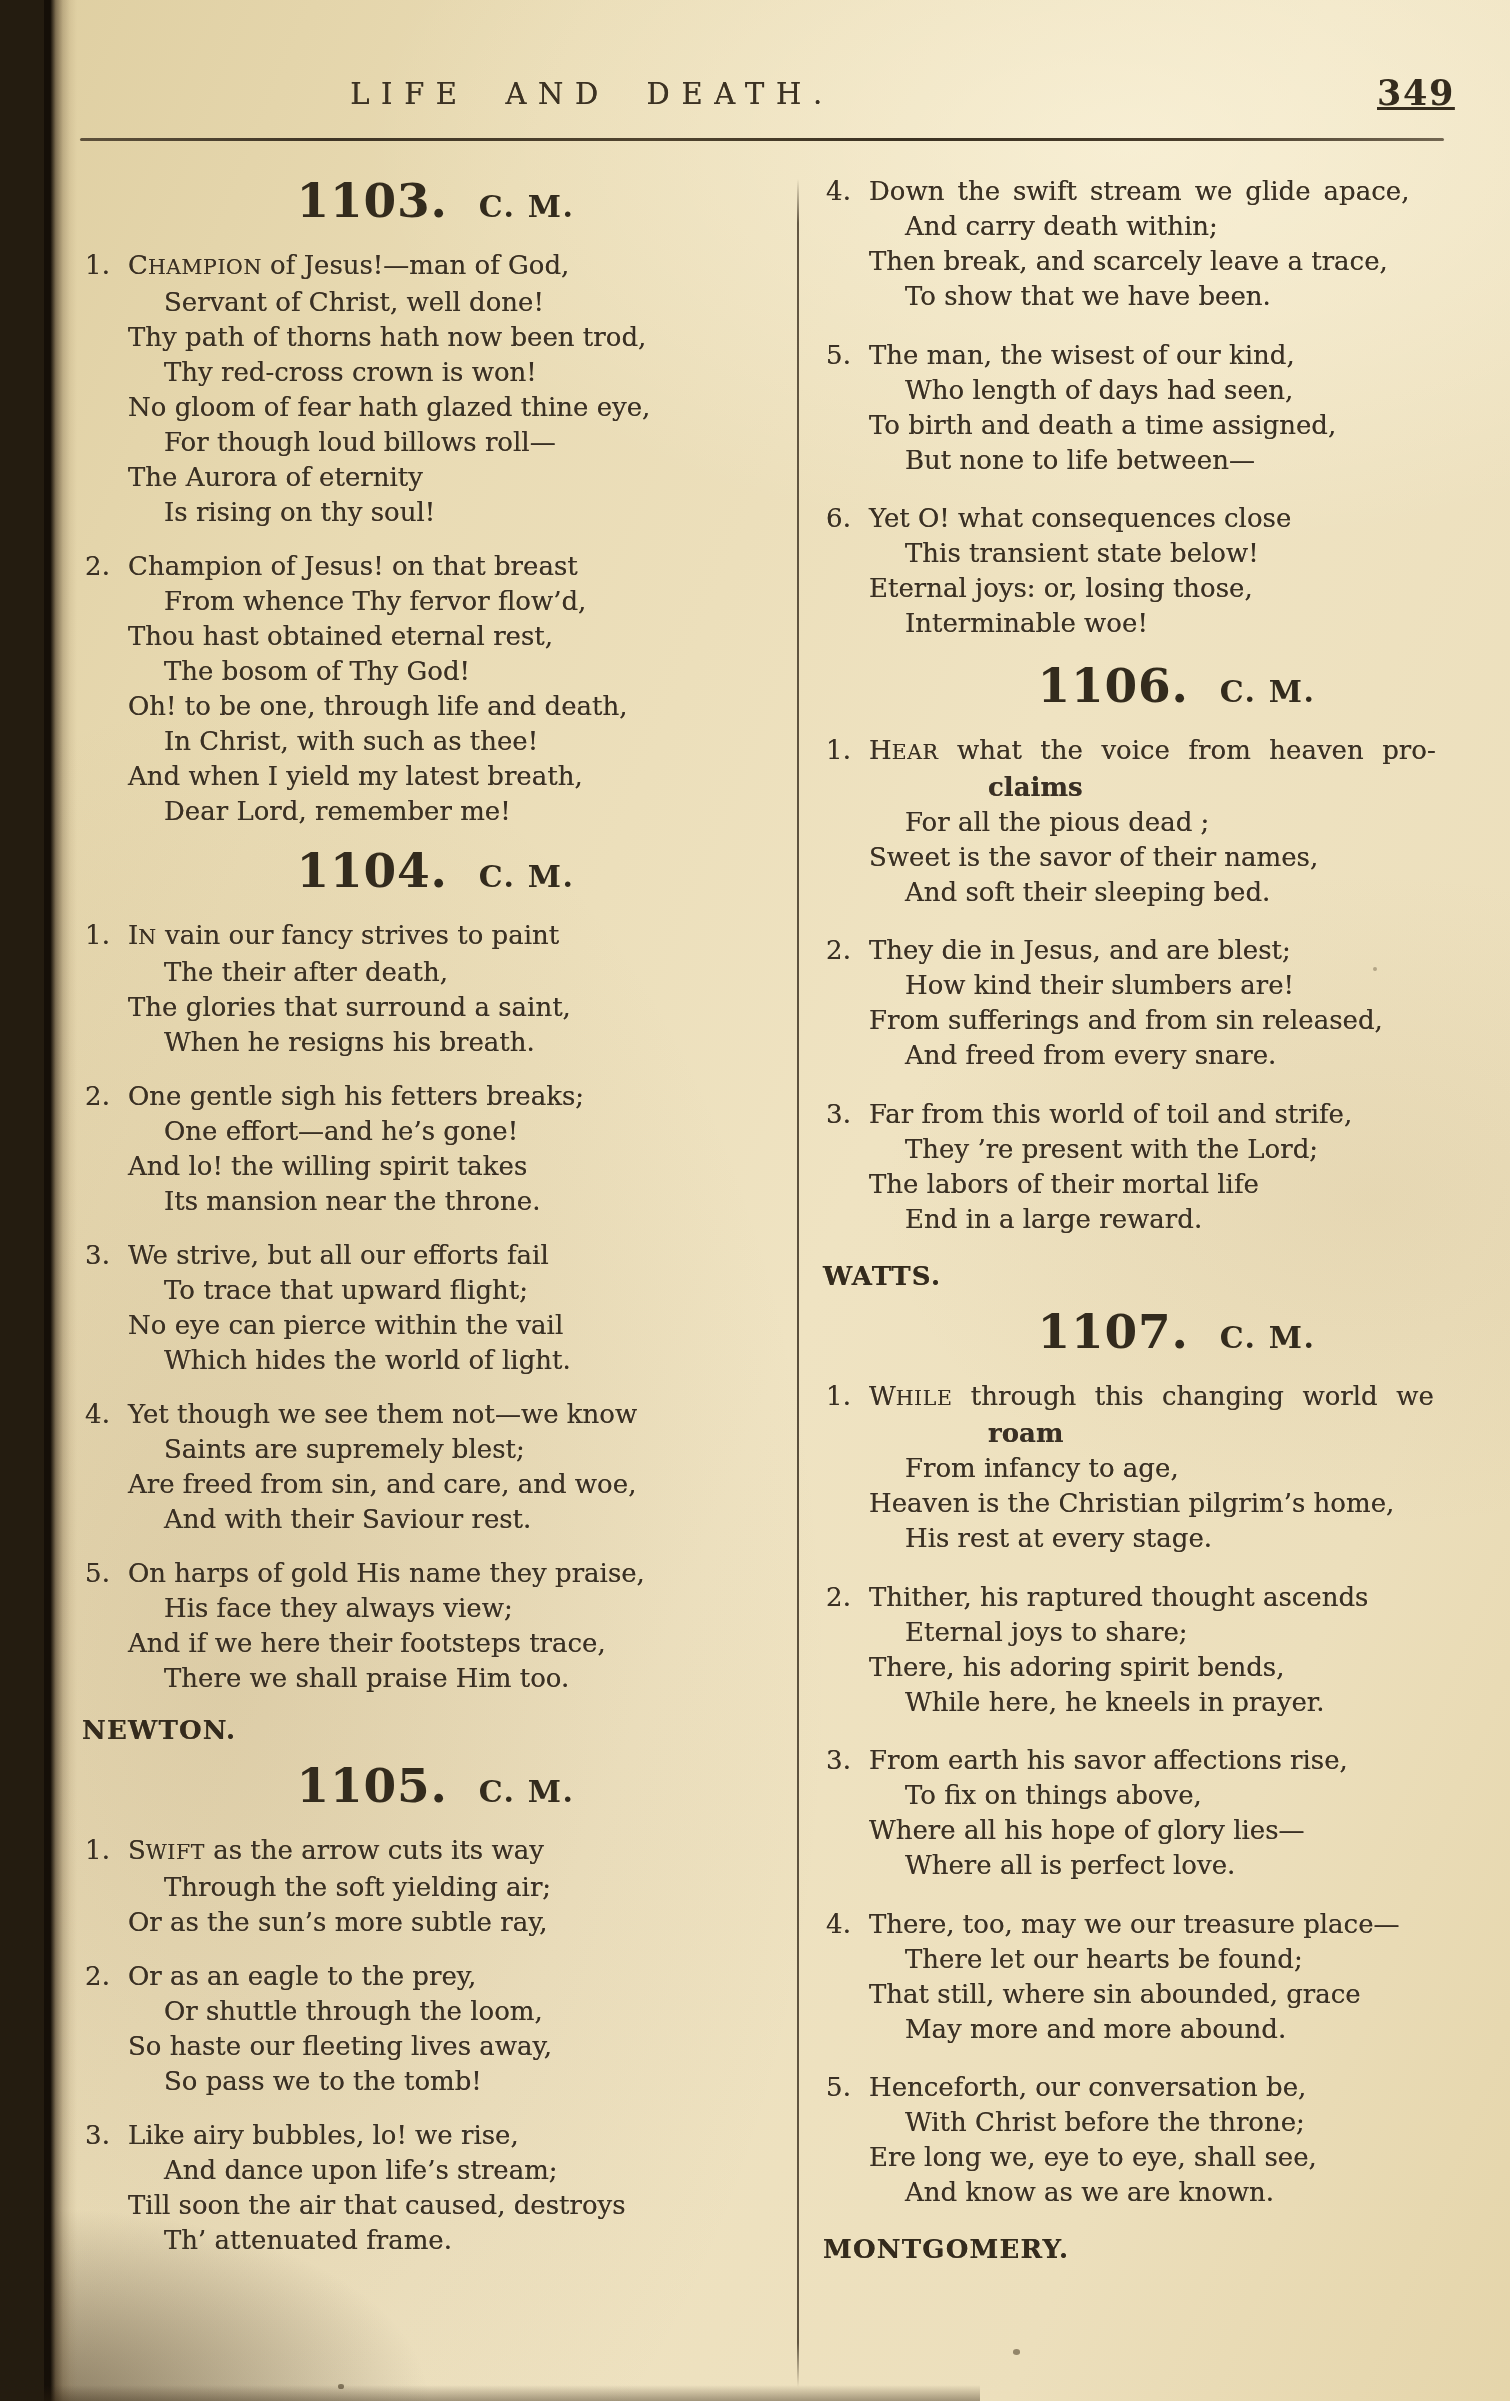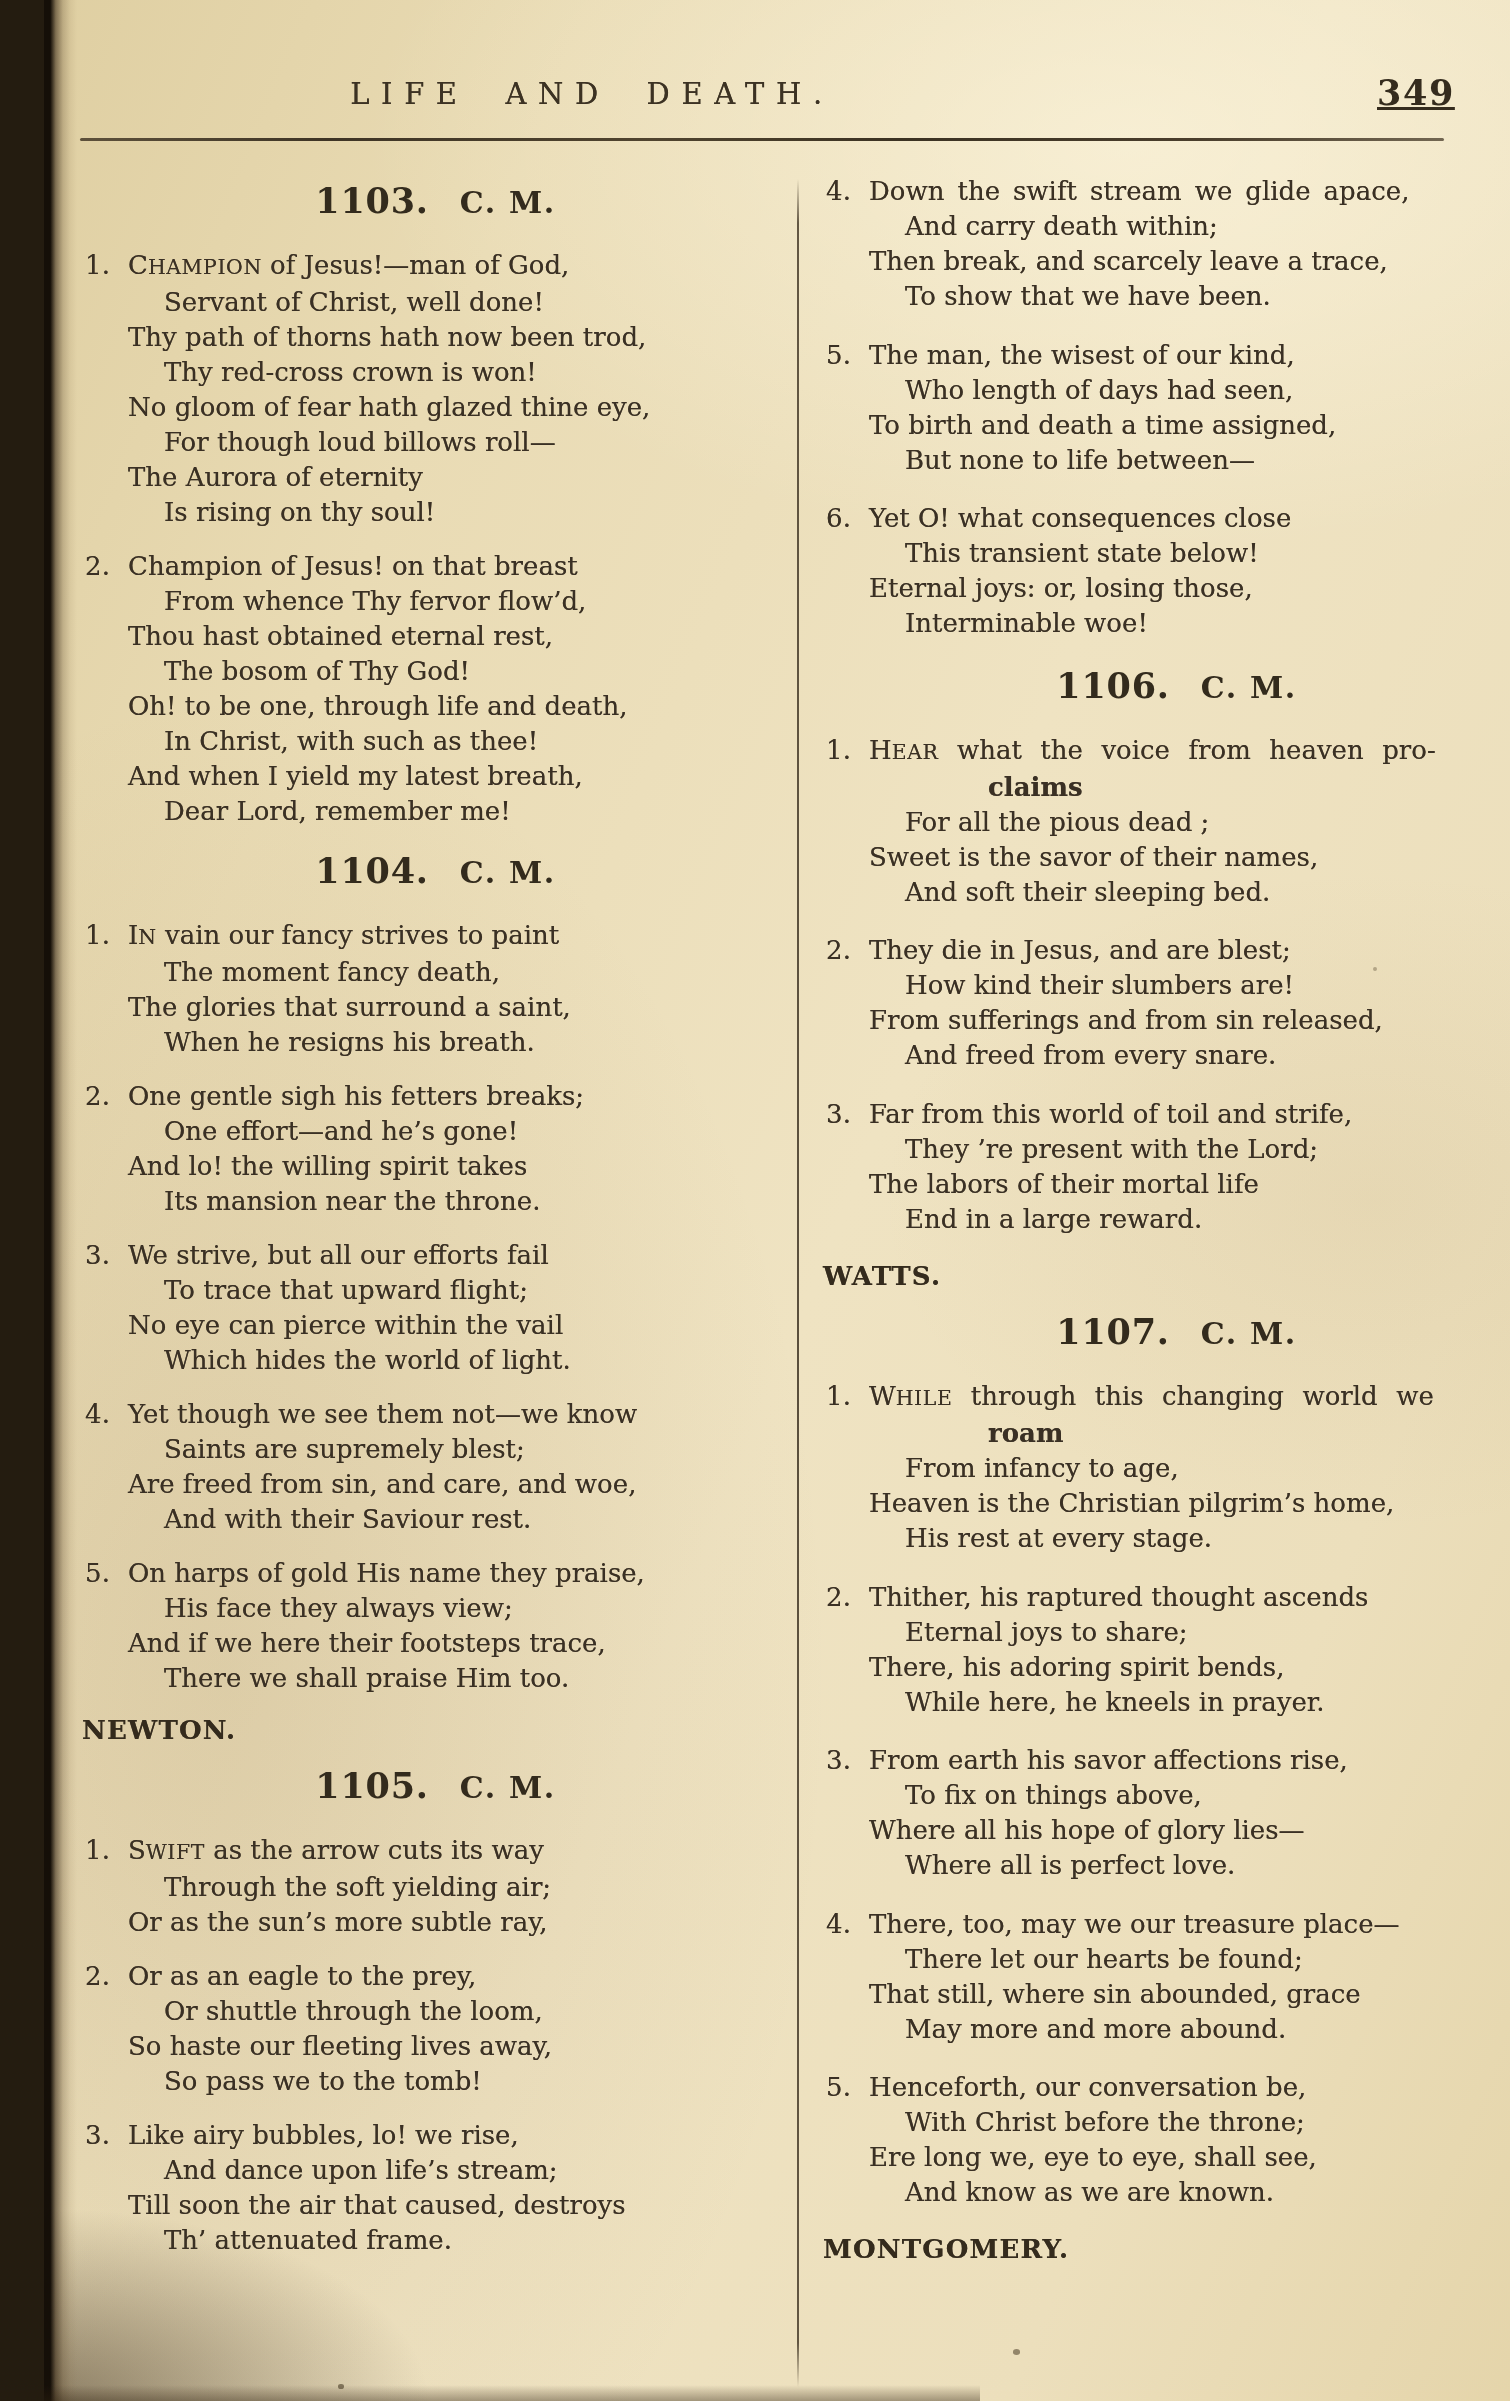--- a/index.html
+++ b/index.html
@@ -41,21 +41,21 @@
     position:absolute; left:753px; top:179px; width:2.4px; height:2208px;
     background:linear-gradient(to bottom, rgba(74,62,44,0), rgba(74,62,44,0.85) 2%, rgba(64,53,37,0.85) 55%, rgba(74,62,44,0.85) 98%, rgba(74,62,44,0));
   }
 
   .col { position:absolute; top:174px; width:707px; }
   .col-left  { left:38px;  }
   .col-right { left:779px; }
 
   .hymn-heading { text-align:center; margin:20.4px 0 27px; height:41px; line-height:41px; white-space:nowrap; }
   .col > .hymn-heading:first-child { margin-top:6.3px; }
-  .hymn-number { font-weight:bold; font-size:35px; color:#332b1d; letter-spacing:0.8px; }
+  .hymn-number { font-weight:bold; font-size:47px; color:#332b1d; letter-spacing:0.8px; }
   .hymn-meter  { font-weight:bold; font-size:30px; color:#332b1d; margin-left:31px; letter-spacing:1.6px; }
 
   .verse { position:relative; margin-bottom:19px; }
   .col-right .verse { margin-bottom:23.6px; }
   .verse-num { position:absolute; left:3.1px; top:0; font-size:26px; line-height:35px;
     text-shadow:0 0 0.5px rgba(58,48,34,0.7); }
   .line { font-size:26px; line-height:35px; white-space:nowrap;
     text-shadow:0 0 0.5px rgba(58,48,34,0.7); }
   .indent-0 { padding-left:46px; }
   .indent-1 { padding-left:82px; }
@@ -106,21 +106,21 @@
         <div class="line indent-1">The bosom of Thy God!</div>
         <div class="line indent-0">Oh! to be one, through life and death,</div>
         <div class="line indent-1">In Christ, with such as thee!</div>
         <div class="line indent-0">And when I yield my latest breath,</div>
         <div class="line indent-1">Dear Lord, remember me!</div>
       </div>
       <div class="hymn-heading"><span class="hymn-number">1104.</span><span class="hymn-meter">C. M.</span></div>
       <div class="verse">
         <span class="verse-num">1.</span>
         <div class="line indent-0"><span class="lead">I</span><span class="sc">N</span> vain our fancy strives to paint</div>
-        <div class="line indent-1">The moment fancy death,</div>
+        <div class="line indent-1">The their after death,</div>
         <div class="line indent-0">The glories that surround a saint,</div>
         <div class="line indent-1">When he resigns his breath.</div>
       </div>
       <div class="verse">
         <span class="verse-num">2.</span>
         <div class="line indent-0">One gentle sigh his fetters breaks;</div>
         <div class="line indent-1">One effort—and he’s gone!</div>
         <div class="line indent-0">And lo! the willing spirit takes</div>
         <div class="line indent-1">Its mansion near the throne.</div>
       </div>

